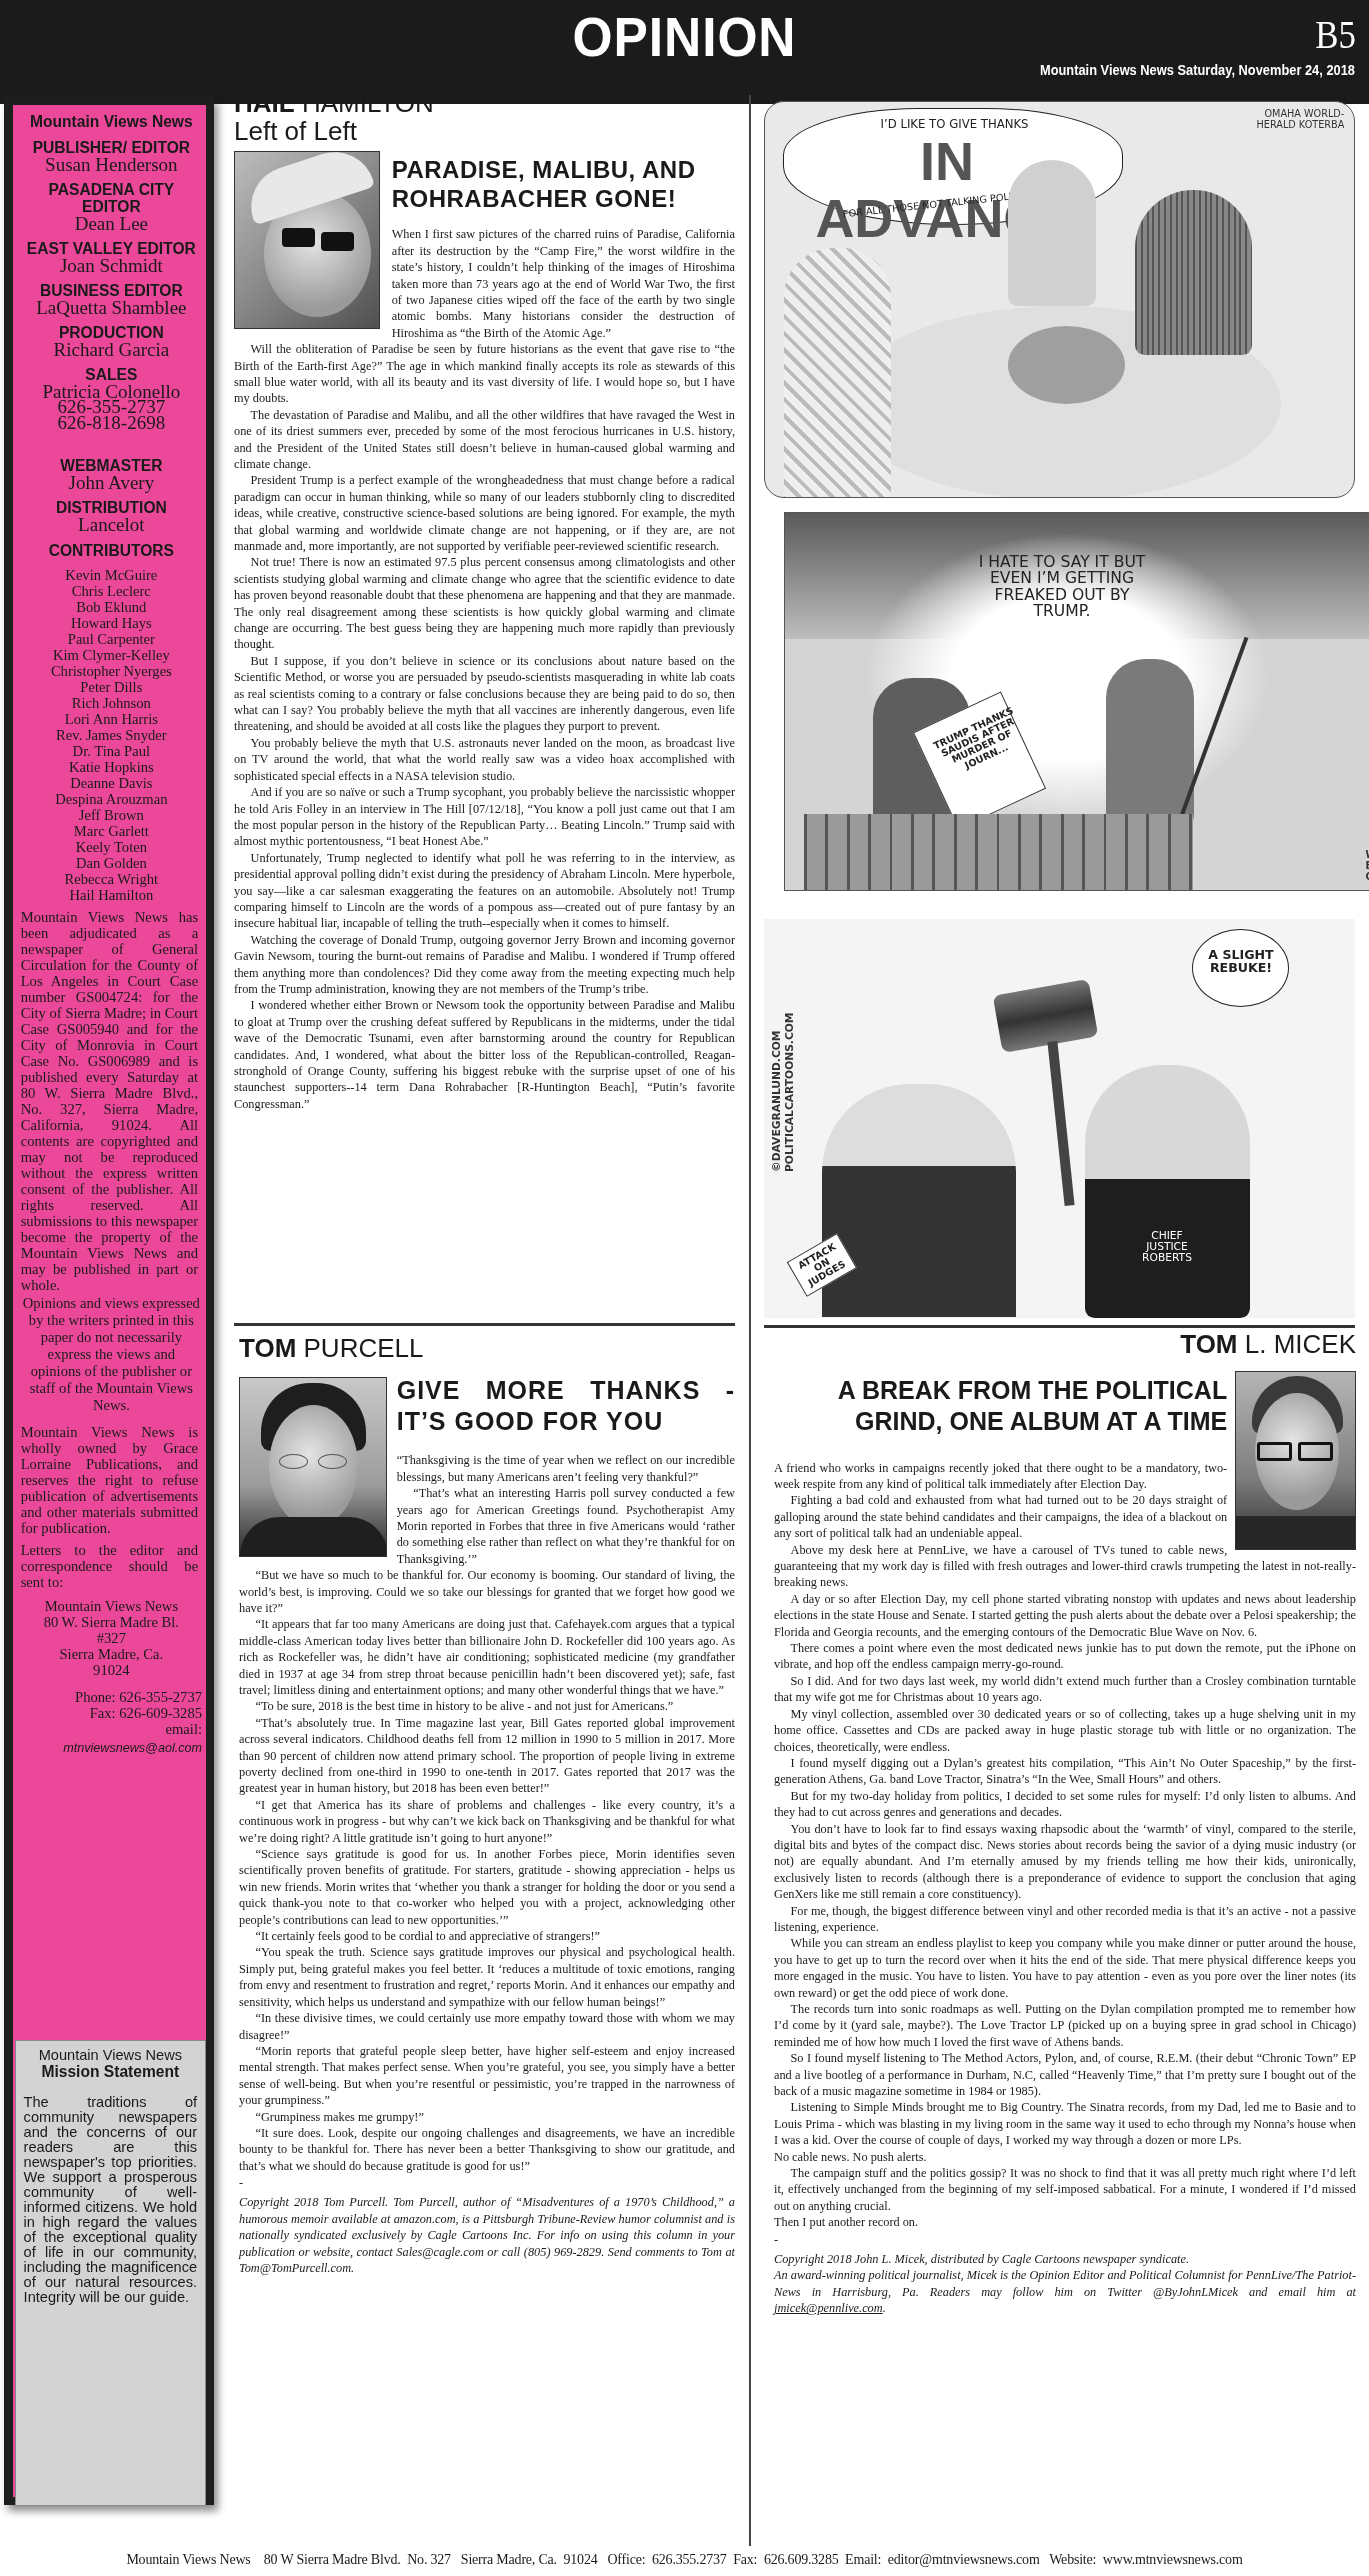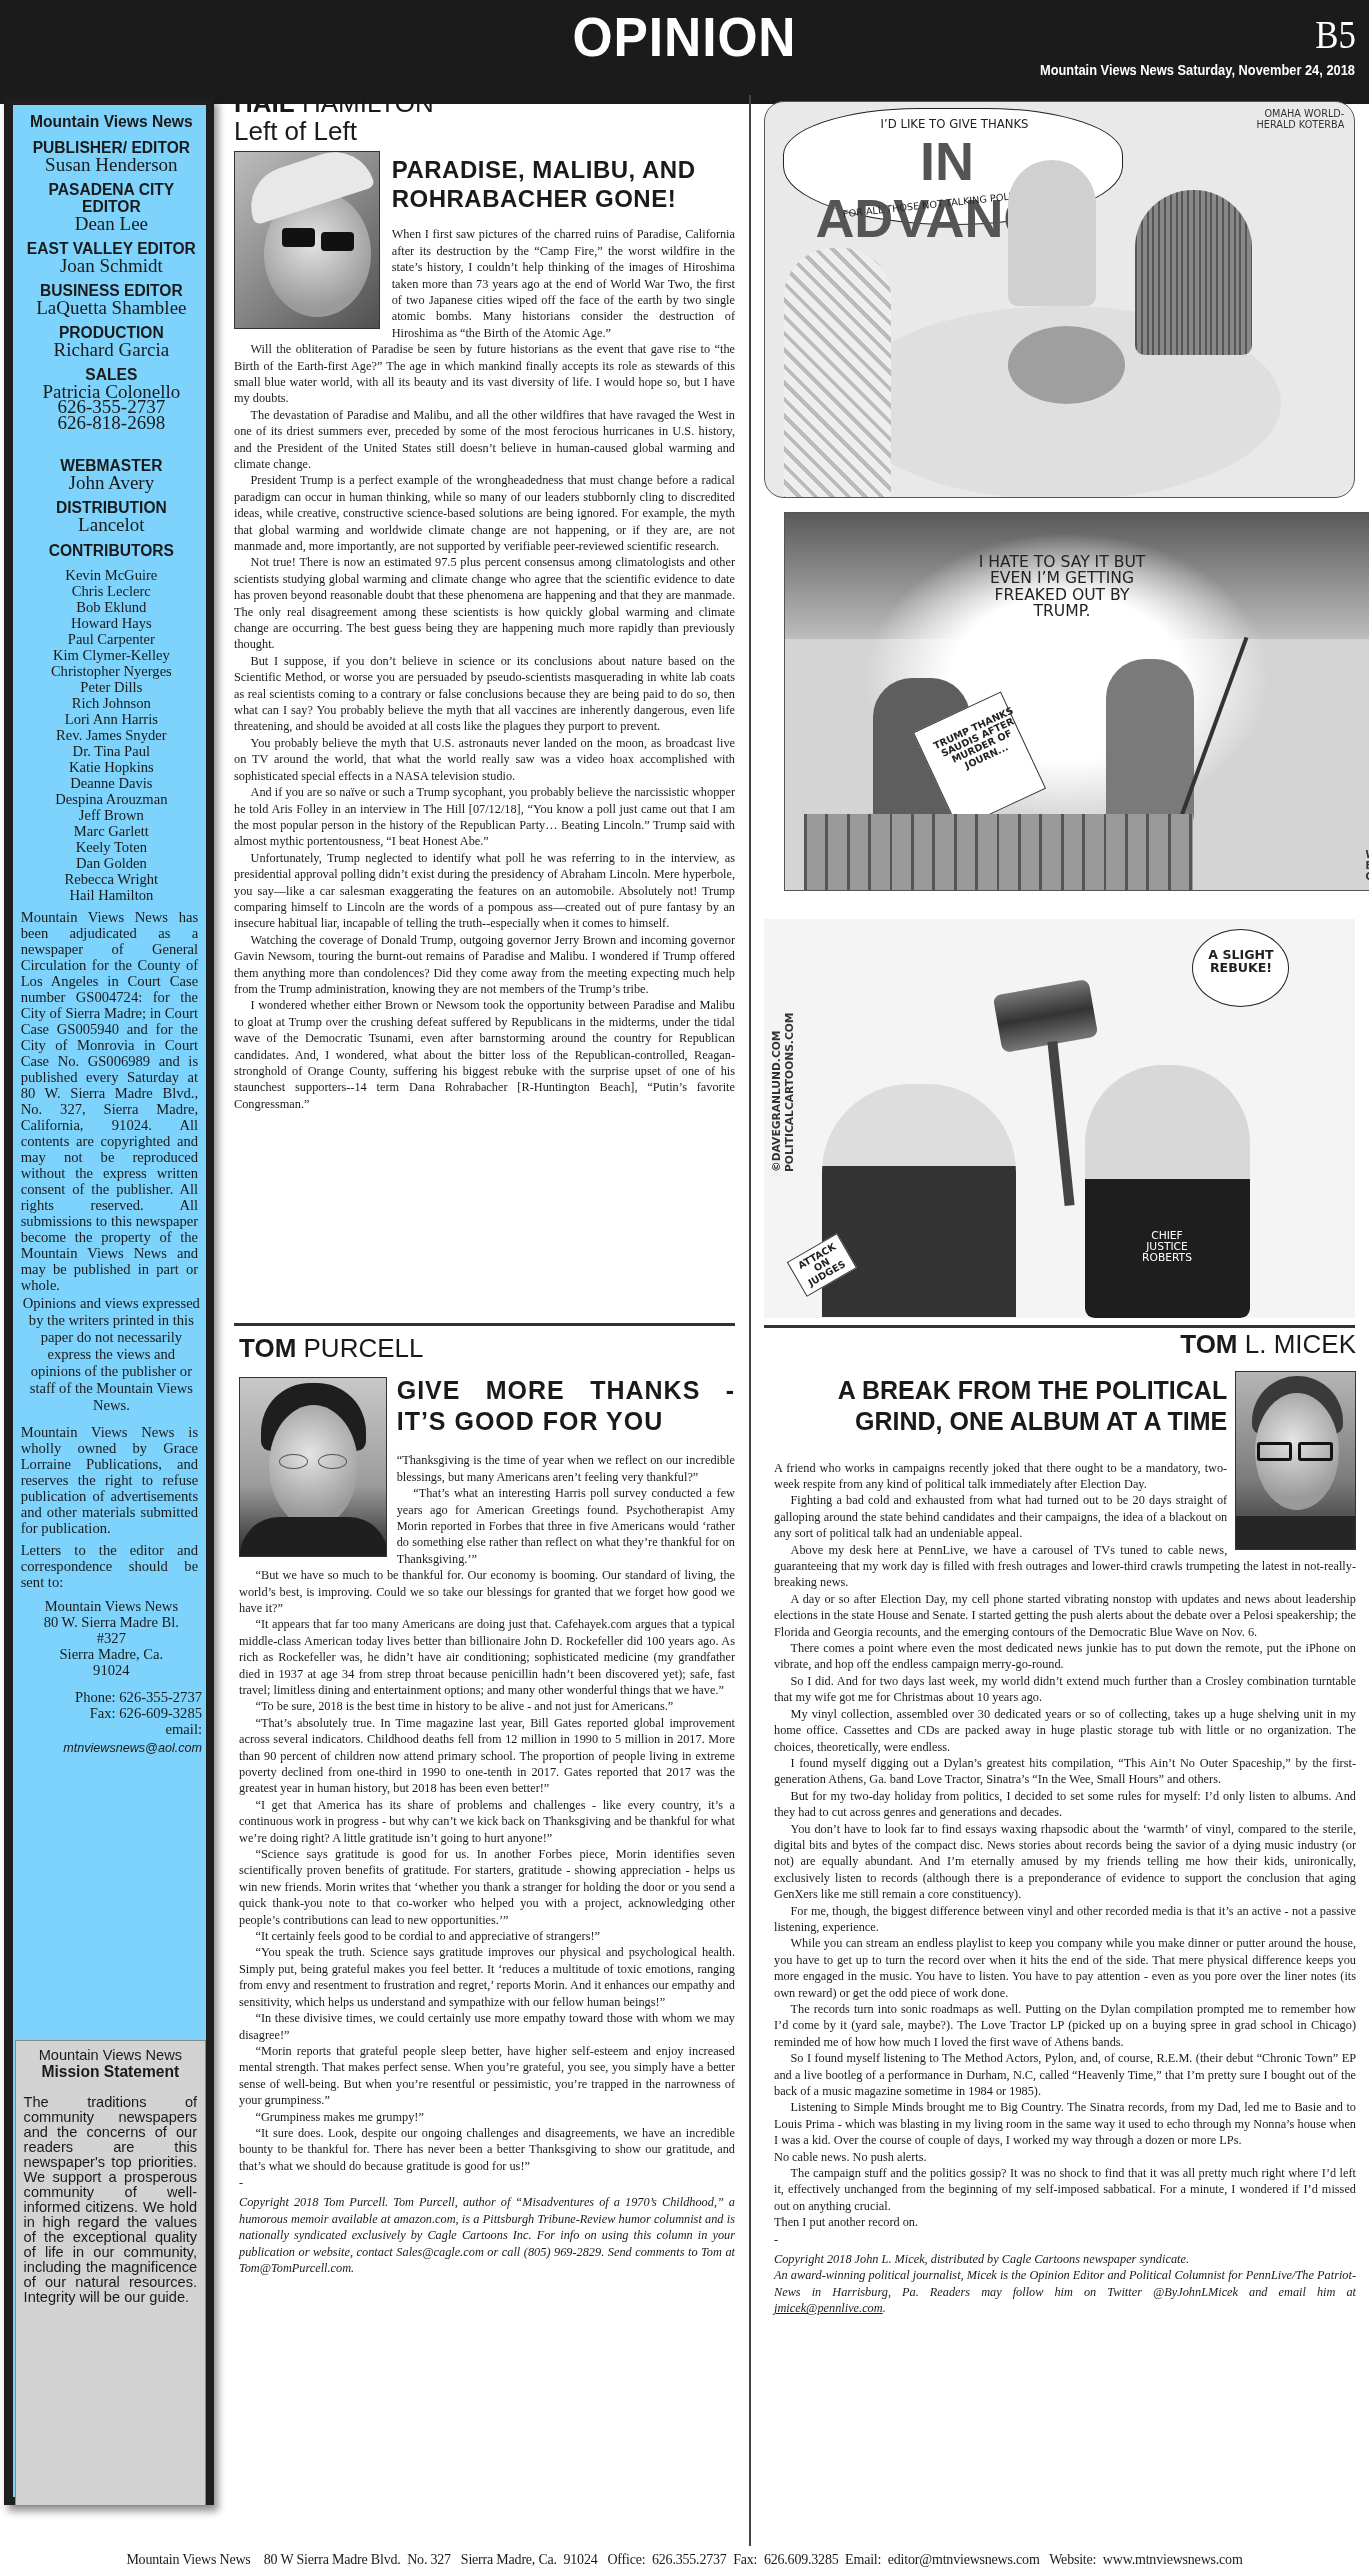--- a/index.html
+++ b/index.html
@@ -5,21 +5,21 @@
   * { box-sizing: border-box; margin: 0; padding: 0; }
   body { width: 1369px; height: 2576px; background: #fff; font-family: "Liberation Serif", serif; color: #1a1a1a; position: relative; overflow: hidden; }
 
   
   .masthead { position: absolute; left: 0; top: 0; width: 1369px; height: 104px; background: #1b1b1b; color: #fff; }
   .masthead .section-title { position: absolute; left: 0; right: 0; top: 3.9px; text-align: center; font-family: "Liberation Sans", sans-serif; font-weight: bold; font-size: 56px; letter-spacing: 1px; transform: scaleX(0.92); }
   .masthead .page-num { position: absolute; right: 13.6px; top: 9.7px; font-family: "Liberation Serif", serif; font-size: 41px; transform: scaleX(0.85); transform-origin: right; }
   .masthead .dateline { position: absolute; right: 13.6px; top: 62px; font-family: "Liberation Sans", sans-serif; font-weight: bold; font-size: 14.6px; transform: scaleX(0.88); transform-origin: right; }
 
   
-  .sidebar { position: absolute; left: 3.9px; top: 97px; width: 210px; height: 2408px; border: 8.8px solid #1e1e1e; border-left-width: 9.7px; background: #7dd3fc; box-shadow: 3.9px 5.8px 7.8px rgba(0,0,0,0.45); }
+  .sidebar { position: absolute; left: 3.9px; top: 97px; width: 210px; height: 2408px; border: 8.8px solid #1e1e1e; border-left-width: 9.7px; background: #ec4899; box-shadow: 3.9px 5.8px 7.8px rgba(0,0,0,0.45); }
   .sidebar-inner { padding: 7.8px 3.9px 0 7.8px; text-align: center; }
   .sb-brand { font-family: "Liberation Sans", sans-serif; font-weight: bold; font-size: 15.6px; line-height: 17.5px; margin-bottom: 3.9px; }
   .sb-head { font-family: "Liberation Sans", sans-serif; font-weight: bold; font-size: 15.6px; line-height: 17.5px; margin-top: 8.8px; }
   .sb-name { font-size: 19px; line-height: 15.6px; }
   .contrib { font-size: 14.6px; line-height: 16px; }
   .legal { font-size: 14.6px; line-height: 16px; text-align: justify; margin-top: 5.8px; padding-right: 3.9px; }
   .disclaimer { font-size: 14.6px; line-height: 17px; text-align: center; margin-top: 1.9px; }
   .owned { font-size: 14.6px; line-height: 16px; text-align: justify; margin-top: 9.7px; padding-right: 3.9px; }
   .letters { font-size: 14.6px; line-height: 15.6px; text-align: justify; margin-top: 7.8px; padding-right: 3.9px; }
   .address { font-size: 14.6px; line-height: 16px; text-align: center; margin-top: 7.8px; }

